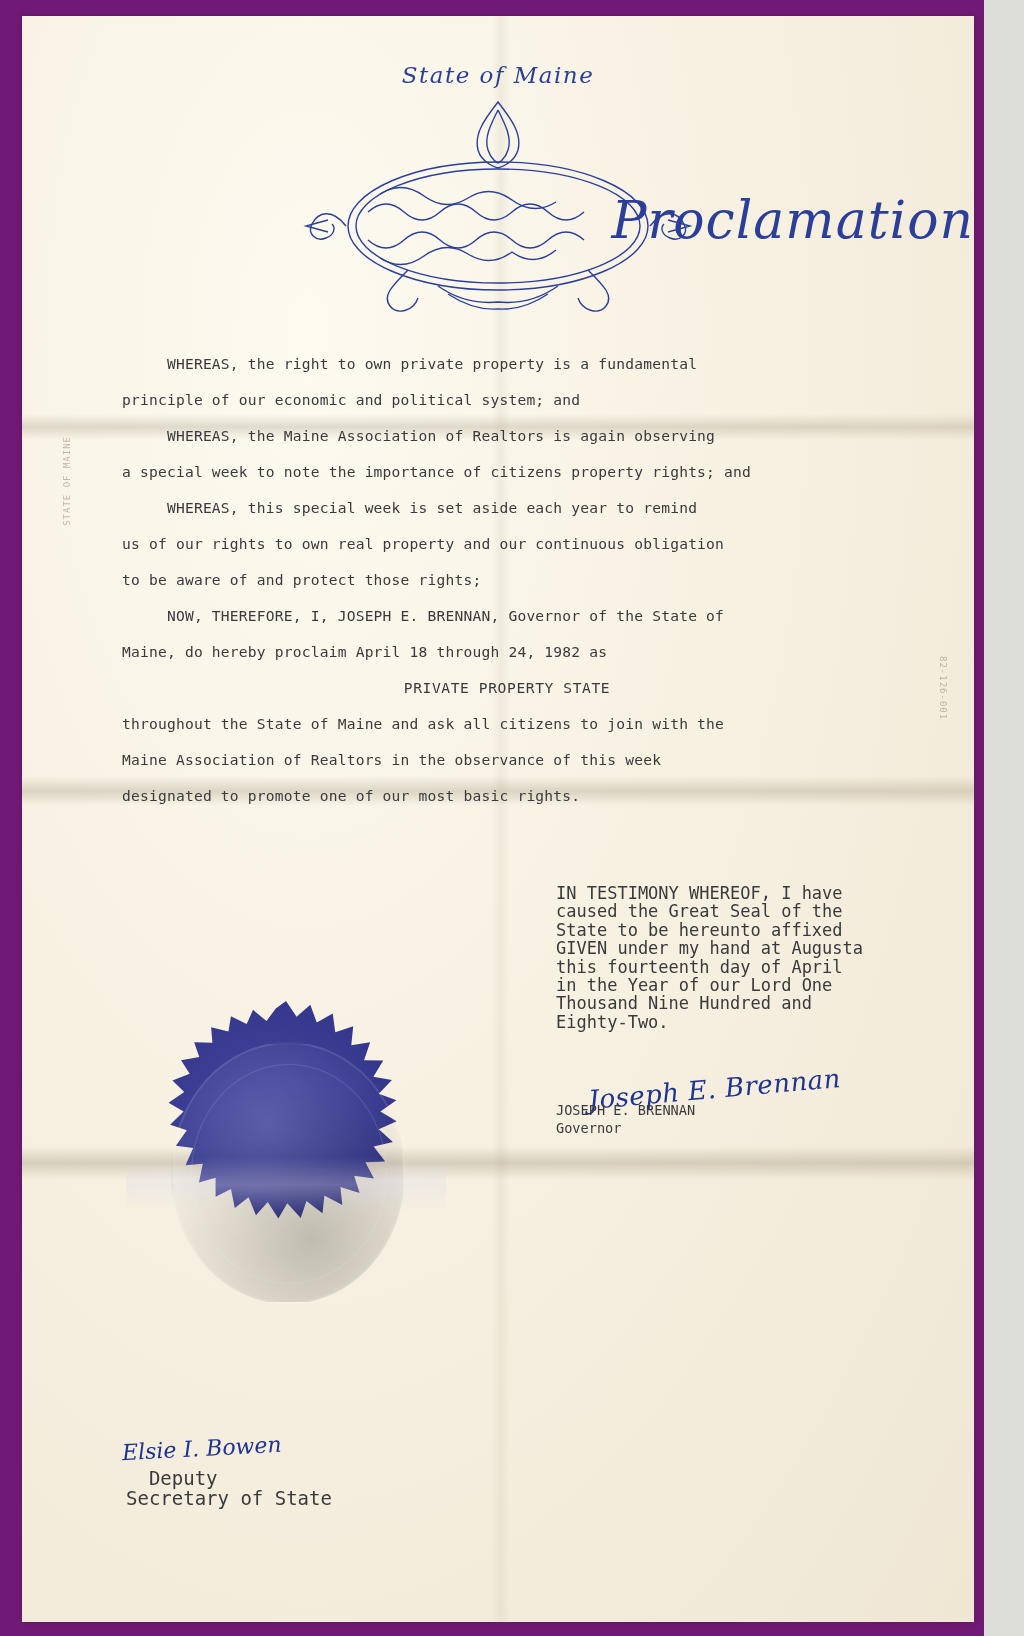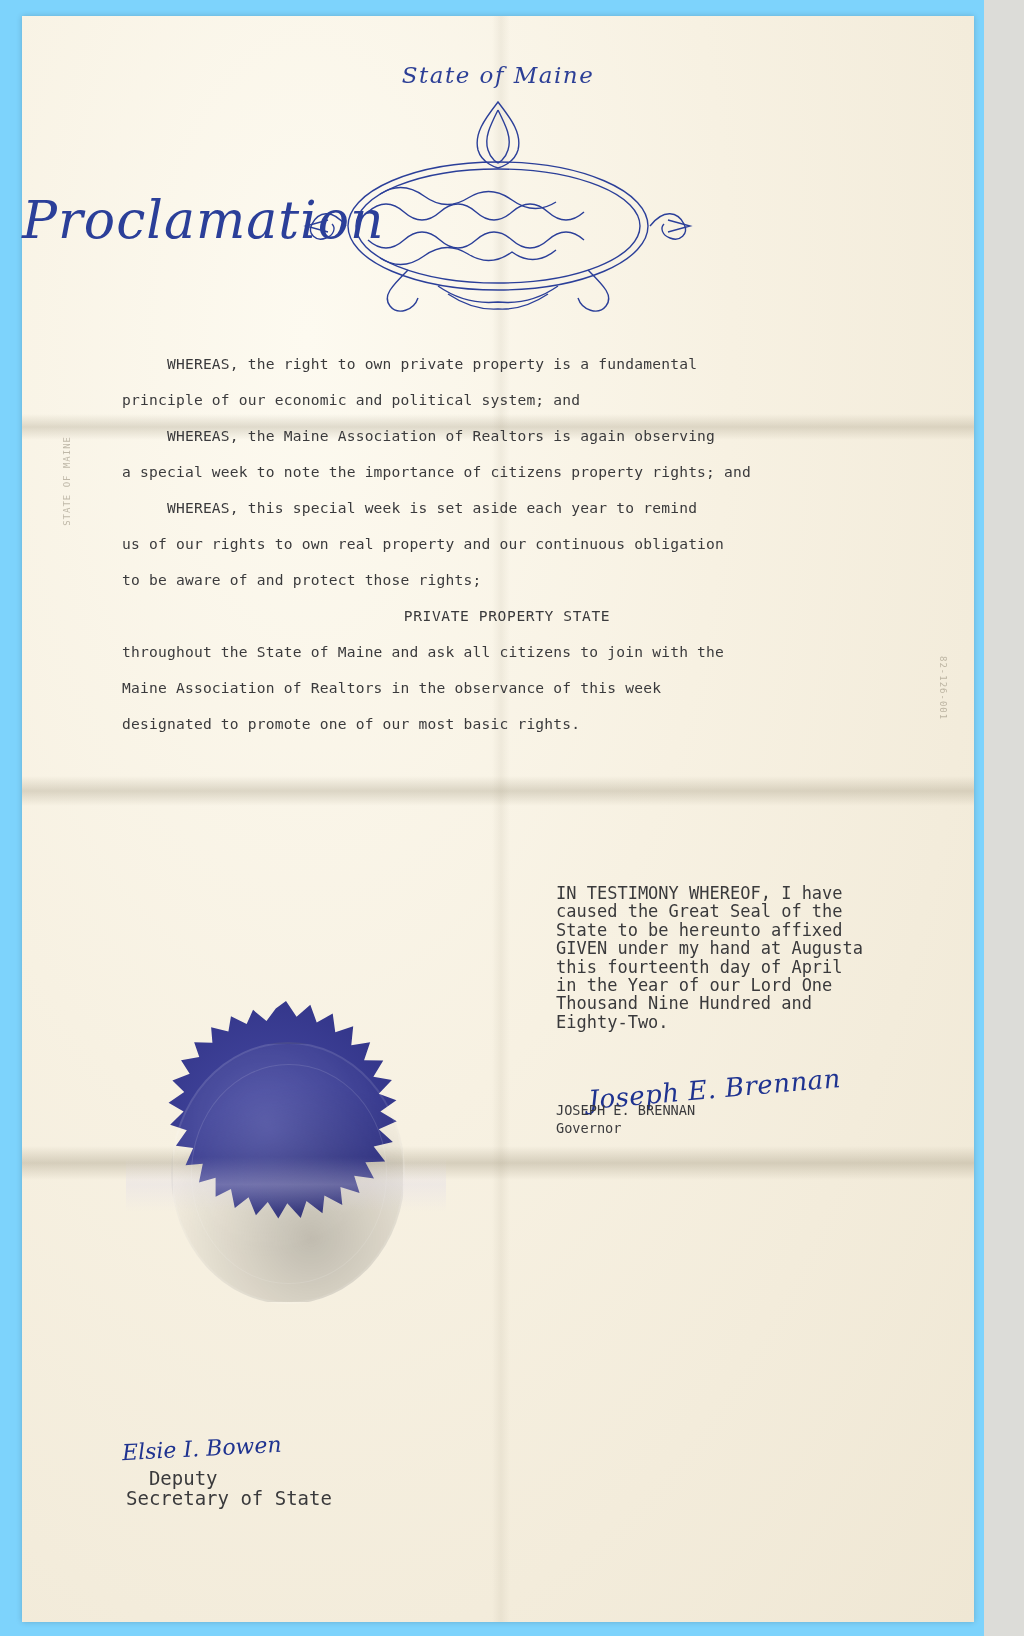--- a/index.html
+++ b/index.html
@@ -12,21 +12,21 @@
     height: 1636px;
     font-family: "Liberation Sans", sans-serif;
     overflow: hidden;
   }
 
   
   #page {
     position: relative;
     width: 984px;
     height: 1636px;
-    background: #7dd3fc;
+    background: #701a75;
   }
 
   #paper {
     position: absolute;
     left: 22px;
     top: 16px;
     width: 952px;
     height: 1606px;
     background:
       radial-gradient(ellipse at 30% 20%, #fdfaf0 0%, #f7f1e2 45%, #efe7d4 100%);
@@ -68,21 +68,21 @@
   .crest {
     margin-top: 6px;
     position: relative;
     height: 230px;
   }
   .crest svg { display: block; margin: 0 auto; }
   .proc-word {
     position: absolute;
     top: 96px;
     left: 0; width: 100%;
-    text-align: left;
+    text-align: right;
     font-family: "DejaVu Serif", serif;
     font-style: italic;
     font-size: 52px;
     color: #2b3f99;
     letter-spacing: 1px;
   }
 
   
   #body-text {
     position: absolute;
@@ -280,20 +280,22 @@
     </div>
 
     <div id="body-text">
       <p>     WHEREAS, the right to own private property is a fundamental
 principle of our economic and political system; and</p>
       <p>     WHEREAS, the Maine Association of Realtors is again observing
 a special week to note the importance of citizens property rights; and</p>
       <p>     WHEREAS, this special week is set aside each year to remind
 us of our rights to own real property and our continuous obligation
 to be aware of and protect those rights;</p>
+      <p>     NOW, THEREFORE, I, JOSEPH E. BRENNAN, Governor of the State of
+Maine, do hereby proclaim April 18 through 24, 1982 as</p>
       <p class="center-line">PRIVATE PROPERTY STATE</p>
       <p>throughout the State of Maine and ask all citizens to join with the
 Maine Association of Realtors in the observance of this week
 designated to promote one of our most basic rights.</p>
     </div>
 
     <div id="testimony">IN TESTIMONY WHEREOF, I have
 caused the Great Seal of the
 State to be hereunto affixed
 GIVEN under my hand at Augusta

